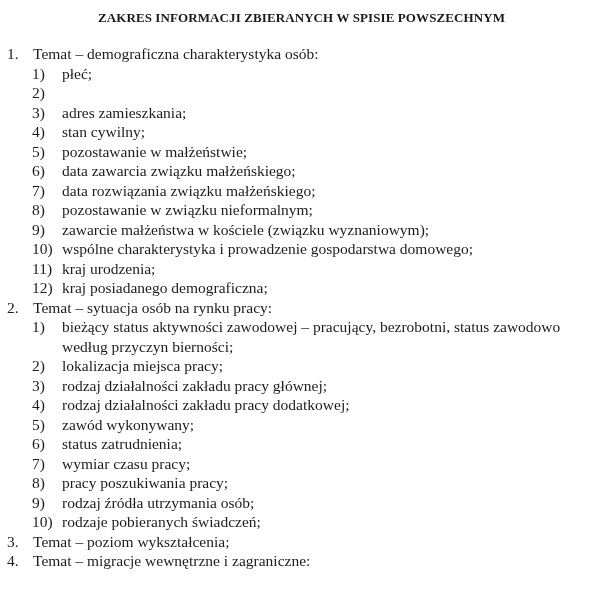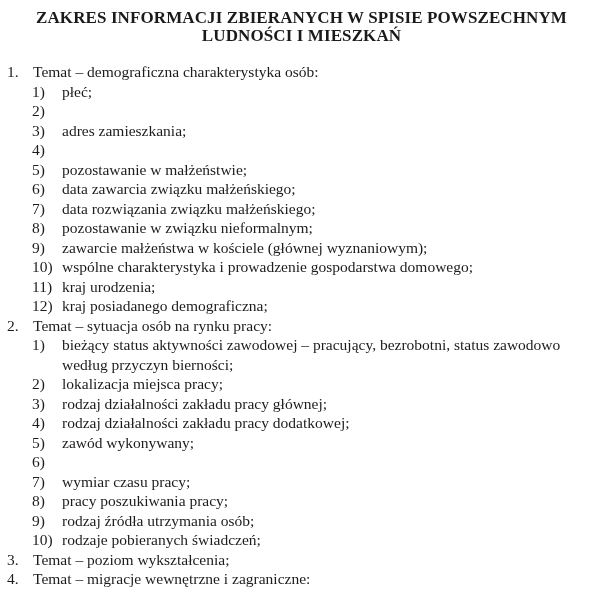--- a/index.html
+++ b/index.html
@@ -14,21 +14,21 @@
   }
   .page {
     width: 603px;
     height: 594px;
     padding-top: 9px;
     background: #ffffff;
   }
   .doc-title {
     text-align: center;
     font-weight: bold;
-    font-size: 17px;
+    font-size: 13px;
     line-height: 18px;
     letter-spacing: 0.1px;
     color: #1a1a1a;
   }
   .content {
     margin-top: 17px;
     padding-right: 18px;
   }
   .row {
     display: flex;
@@ -41,21 +41,20 @@
   .row.l2 .num { flex: none; width: 30px; }
   .row .txt { flex: 1 1 auto; }
 </style>
 </head>
 <body>
 
 <div class="page">
 
   <div class="doc-title">
     <div>ZAKRES INFORMACJI ZBIERANYCH W SPISIE POWSZECHNYM</div>
-    <div>LUDNOŚCI I MIESZKAŃ</div>
   </div>
 
   <div class="content">
 
     <div class="row l1">
       <span class="num">1.</span>
       <span class="txt">Temat – demograficzna charakterystyka osób:</span>
     </div>
     <div class="row l2">
       <span class="num">1)</span>
@@ -63,40 +62,41 @@
     </div>
     <div class="row l2">
       <span class="num">2)</span>
     </div>
     <div class="row l2">
       <span class="num">3)</span>
       <span class="txt">adres zamieszkania;</span>
     </div>
     <div class="row l2">
       <span class="num">4)</span>
+      <span class="txt">stan cywilny;</span>
     </div>
     <div class="row l2">
       <span class="num">5)</span>
       <span class="txt">pozostawanie w małżeństwie;</span>
     </div>
     <div class="row l2">
       <span class="num">6)</span>
       <span class="txt">data zawarcia związku małżeńskiego;</span>
     </div>
     <div class="row l2">
       <span class="num">7)</span>
       <span class="txt">data rozwiązania związku małżeńskiego;</span>
     </div>
     <div class="row l2">
       <span class="num">8)</span>
       <span class="txt">pozostawanie w związku nieformalnym;</span>
     </div>
     <div class="row l2">
       <span class="num">9)</span>
-      <span class="txt">zawarcie małżeństwa w kościele (głównej wyznaniowym);</span>
+      <span class="txt">zawarcie małżeństwa w kościele (związku wyznaniowym);</span>
     </div>
     <div class="row l2">
       <span class="num">10)</span>
       <span class="txt">wspólne charakterystyka i prowadzenie gospodarstwa domowego;</span>
     </div>
     <div class="row l2">
       <span class="num">11)</span>
       <span class="txt">kraj urodzenia;</span>
     </div>
     <div class="row l2">
@@ -123,20 +123,21 @@
     <div class="row l2">
       <span class="num">4)</span>
       <span class="txt">rodzaj działalności zakładu pracy dodatkowej;</span>
     </div>
     <div class="row l2">
       <span class="num">5)</span>
       <span class="txt">zawód wykonywany;</span>
     </div>
     <div class="row l2">
       <span class="num">6)</span>
+      <span class="txt">status zatrudnienia;</span>
     </div>
     <div class="row l2">
       <span class="num">7)</span>
       <span class="txt">wymiar czasu pracy;</span>
     </div>
     <div class="row l2">
       <span class="num">8)</span>
       <span class="txt">pracy poszukiwania pracy;</span>
     </div>
     <div class="row l2">

